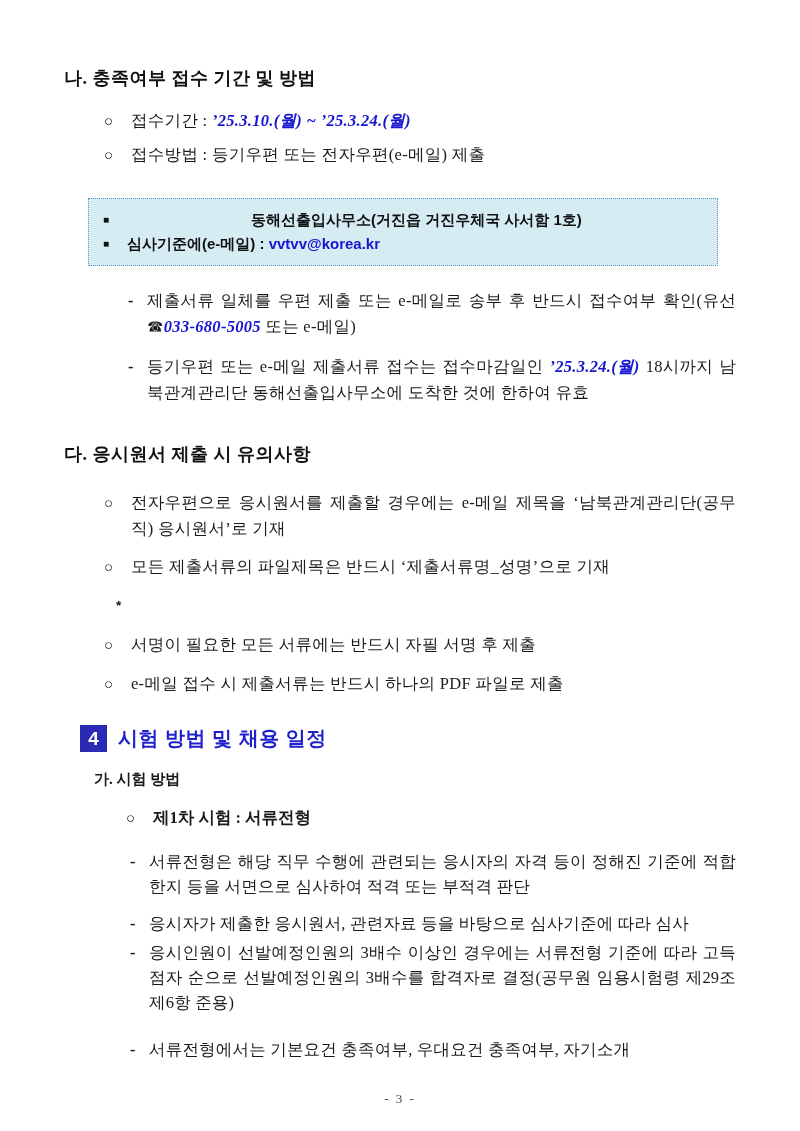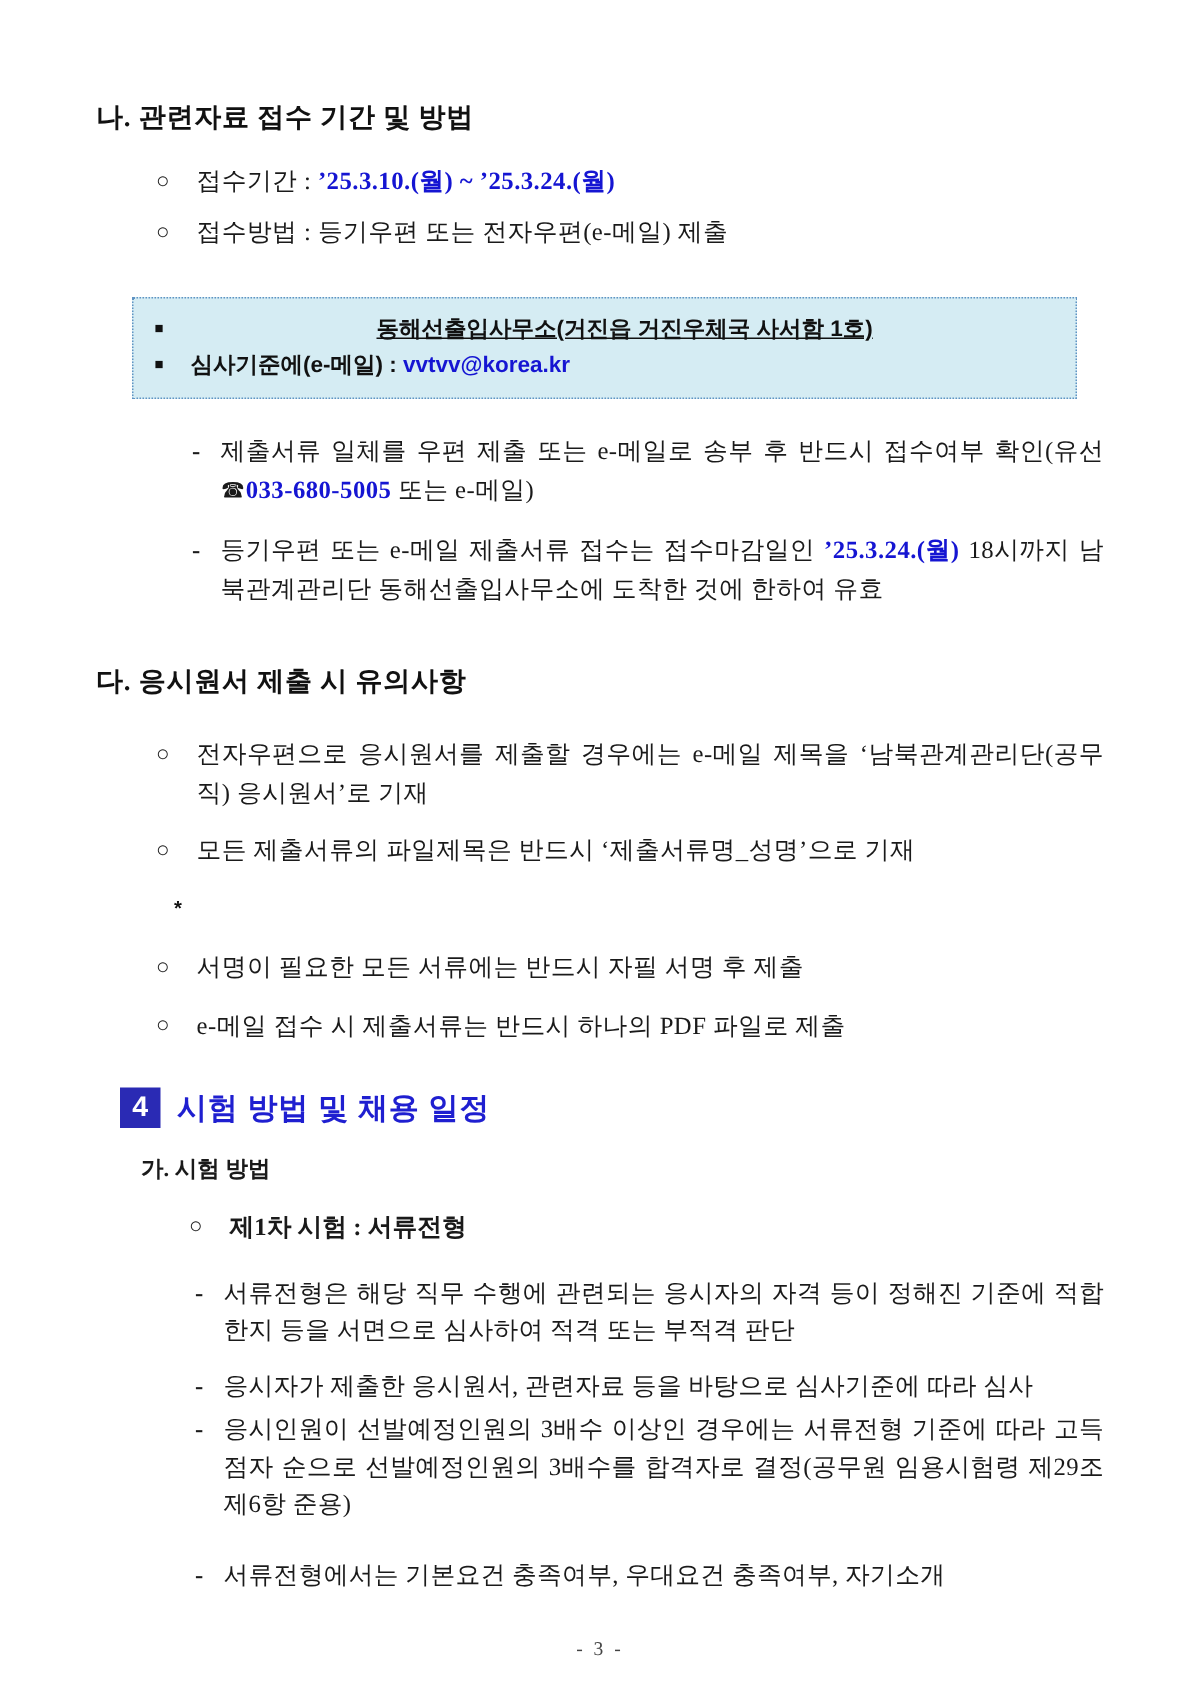--- a/index.html
+++ b/index.html
@@ -33,21 +33,21 @@
     letter-spacing: 0.3px;
   }
   .circ-line .bullet {
     width: 27px;
     flex: 0 0 27px;
     font-size: 15px;
   }
   .circ-line .line-text { flex: 1; text-align: justify; }
 
   .blue { color: #1515d2; }
-  .bold { font-weight: bold; }
+  .bold { font-weight: bold; font-style: italic; }
 
   .contact-box {
     margin-left: 24px;
     margin-top: 30px;
     width: 630px;
     box-sizing: border-box;
     background: #d5ecf3;
     border: 1px dotted #5f93c3;
     padding: 9px 12px 9px 14px;
     font-family: "Liberation Sans", "DejaVu Sans", sans-serif;
@@ -57,21 +57,21 @@
     color: #111111;
   }
   .box-row { display: flex; }
   .box-row .sq {
     flex: 0 0 24px;
     width: 24px;
     font-size: 10px;
     line-height: 24px;
   }
   .box-row .box-text { flex: 1; }
-  .mail-line2 { margin-left: 124px; text-decoration: underline; }
+  .mail-line2 { margin-left: 124px; }
 
   .dash-note {
     display: flex;
     margin-left: 64px;
     margin-top: 22px;
     font-size: 16.5px;
     line-height: 26px;
     letter-spacing: 0.3px;
   }
   .dash-note .dash { flex: 0 0 19px; width: 19px; font-weight: bold; }
@@ -156,21 +156,21 @@
     font-size: 13px;
     color: #444444;
     letter-spacing: 2px;
   }
 </style>
 </head>
 <body>
 
 <div class="page">
 
-  <div class="sec-heading">나. 관련자료 접수 기간 및 방법</div>
+  <div class="sec-heading">나. 충족여부 접수 기간 및 방법</div>
 
   <div class="circ-line">
     <span class="bullet">○</span>
     <span class="line-text"><span>접수기간 : </span><span class="blue bold">’25.3.10.(월) ~ ’25.3.24.(월)</span></span>
   </div>
 
   <div class="circ-line" style="margin-top:8px;">
     <span class="bullet">○</span>
     <span class="line-text">접수방법 : 등기우편 또는 전자우편(e-메일) 제출</span>
   </div>

